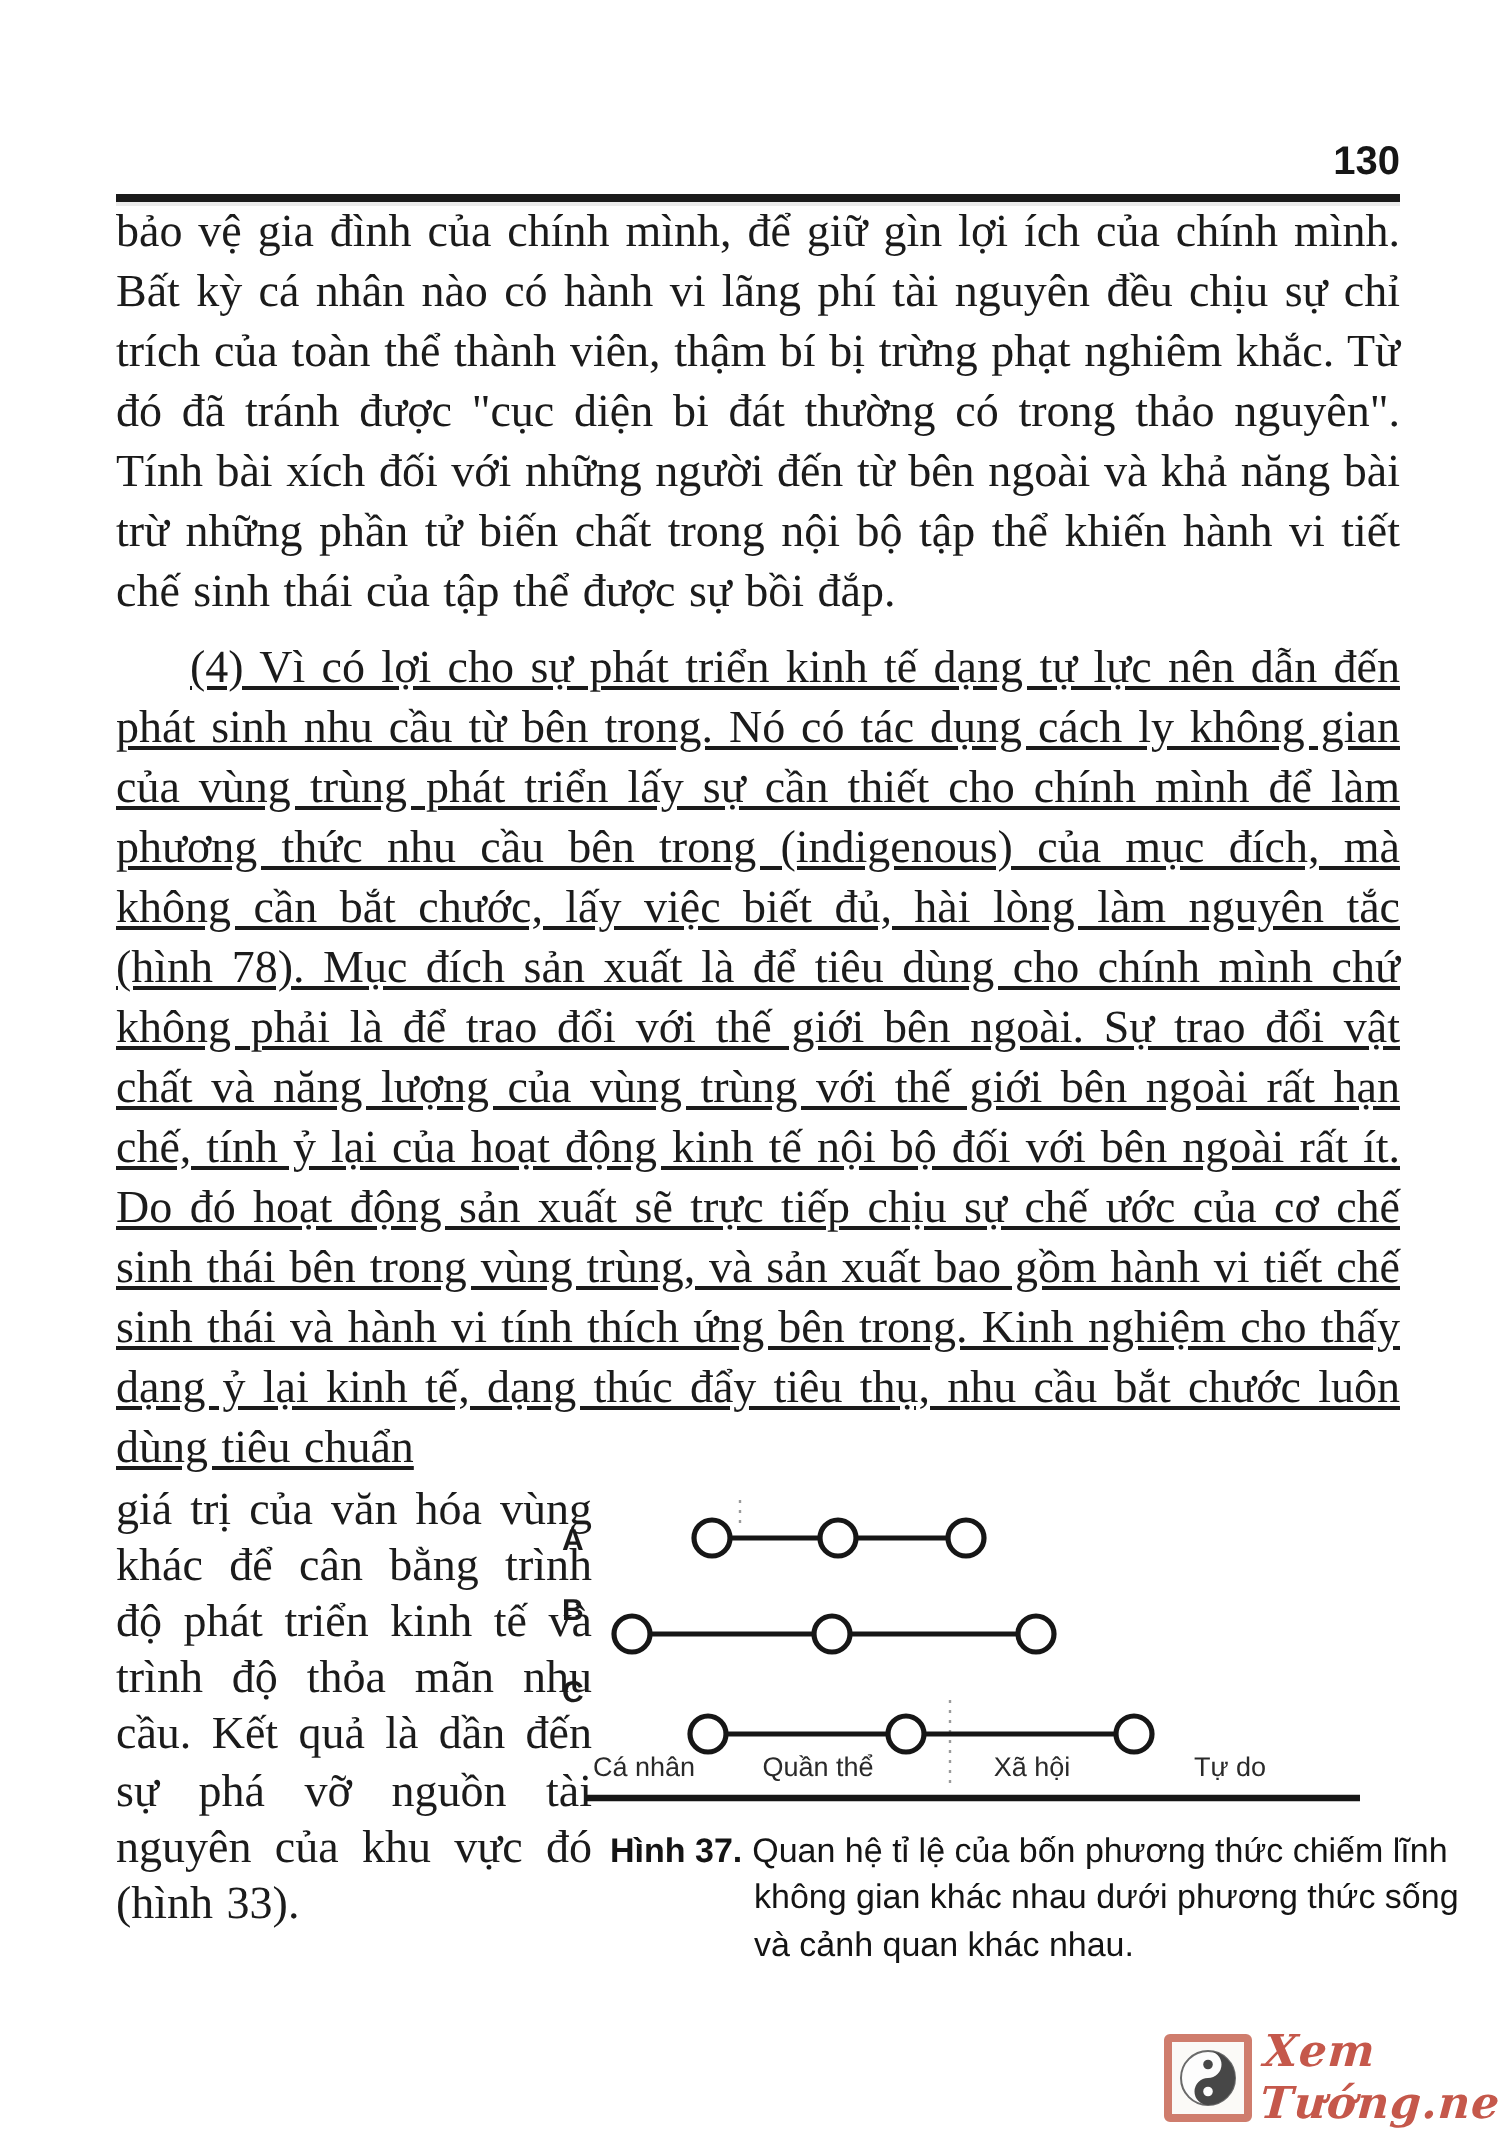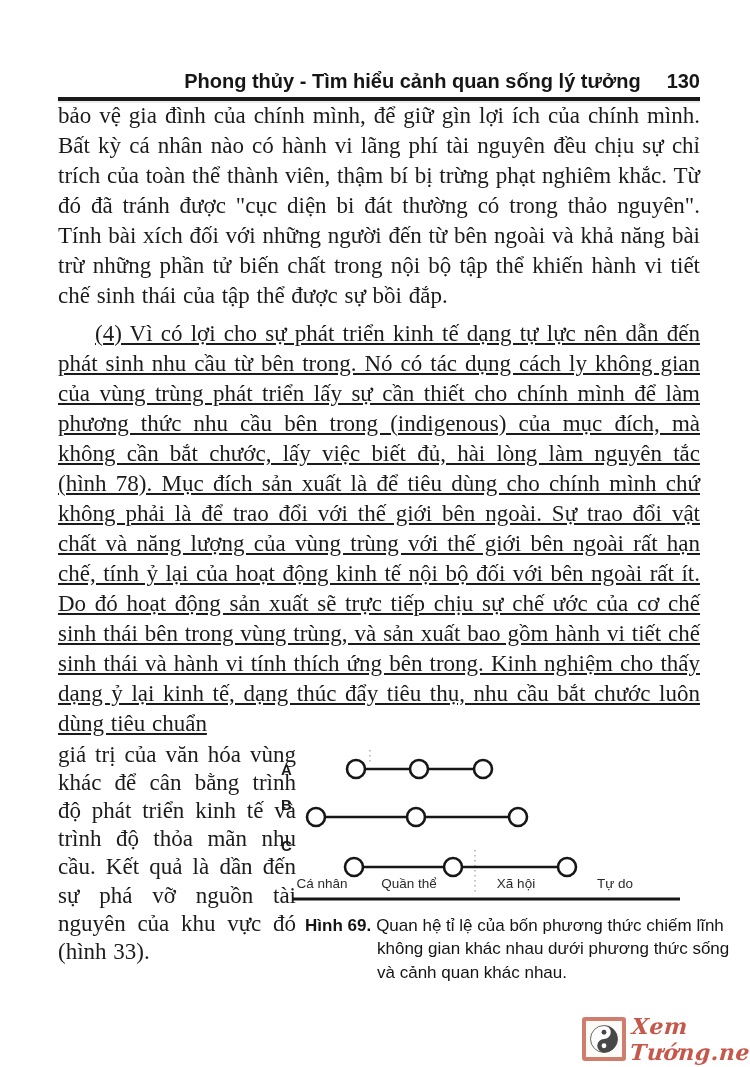--- a/index.html
+++ b/index.html
@@ -62,21 +62,20 @@
     transform:skewX(-4deg);
   }
 </style>
 </head>
 <body>
 
 <div class="page">
   <div class="content">
 
     <div class="header">
-      <span>Phong thủy - Tìm hiểu cảnh quan sống lý tưởng</span>
       <span>130</span>
     </div>
     <div class="header-rule"></div>
 
     <p class="para p1">bảo vệ gia đình của chính mình, để giữ gìn lợi ích của chính mình. Bất kỳ cá nhân nào có hành vi lãng phí tài nguyên đều chịu sự chỉ trích của toàn thể thành viên, thậm bí bị trừng phạt nghiêm khắc. Từ đó đã tránh được "cục diện bi đát thường có trong thảo nguyên". Tính bài xích đối với những người đến từ bên ngoài và khả năng bài trừ những phần tử biến chất trong nội bộ tập thể khiến hành vi tiết chế sinh thái của tập thể được sự bồi đắp.</p>
     <p class="para p2">(4) Vì có lợi cho sự phát triển kinh tế dạng tự lực nên dẫn đến phát sinh nhu cầu từ bên trong. Nó có tác dụng cách ly không gian của vùng trùng phát triển lấy sự cần thiết cho chính mình để làm phương thức nhu cầu bên trong (indigenous) của mục đích, mà không cần bắt chước, lấy việc biết đủ, hài lòng làm nguyên tắc (hình 78). Mục đích sản xuất là để tiêu dùng cho chính mình chứ không phải là để trao đổi với thế giới bên ngoài. Sự trao đổi vật chất và năng lượng của vùng trùng với thế giới bên ngoài rất hạn chế, tính ỷ lại của hoạt động kinh tế nội bộ đối với bên ngoài rất ít. Do đó hoạt động sản xuất sẽ trực tiếp chịu sự chế ước của cơ chế sinh thái bên trong vùng trùng, và sản xuất bao gồm hành vi tiết chế sinh thái và hành vi tính thích ứng bên trong. Kinh nghiệm cho thấy dạng ỷ lại kinh tế, dạng thúc đẩy tiêu thụ, nhu cầu bắt chước luôn dùng tiêu chuẩn</p>
 
     <div class="bottom">
       <p class="leftcol">giá trị của văn hóa vùng khác để cân bằng trình độ phát triển kinh tế và trình độ thỏa mãn nhu cầu. Kết quả là dần đến sự phá vỡ nguồn tài nguyên của khu vực đó (hình 33).</p>
 
@@ -99,21 +98,21 @@
             <circle cx="84" cy="120" r="9" fill="#fff" stroke="#161616" stroke-width="2.6"></circle>
             <circle cx="183" cy="120" r="9" fill="#fff" stroke="#161616" stroke-width="2.6"></circle>
             <circle cx="297" cy="120" r="9" fill="#fff" stroke="#161616" stroke-width="2.6"></circle>
             <text x="52" y="141" class="axis-label" text-anchor="middle">Cá nhân</text>
             <text x="139" y="141" class="axis-label" text-anchor="middle">Quần thể</text>
             <text x="246" y="141" class="axis-label" text-anchor="middle">Xã hội</text>
             <text x="345" y="141" class="axis-label" text-anchor="middle">Tự do</text>
             <line x1="23" x2="410" y1="152" y2="152" stroke="#161616" stroke-width="3.2"></line>
           </svg>
         <div class="caption">
-          <span class="cap-label">Hình 69.</span><span>Quan hệ tỉ lệ của bốn phương thức chiếm lĩnh không gian khác nhau dưới phương thức sống và cảnh quan khác nhau.</span>
+          <span class="cap-label">Hình 37.</span><span>Quan hệ tỉ lệ của bốn phương thức chiếm lĩnh không gian khác nhau dưới phương thức sống và cảnh quan khác nhau.</span>
         </div>
       </div>
     </div>
   </div>
 
   <div class="watermark">
     <span class="badge">
       <svg viewBox="0 0 34 34" width="34" height="34">
         <circle cx="17" cy="17" r="13.5" fill="#fdfdfd" stroke="#6a6a6a" stroke-width="1"></circle>
         <path d="M17 3.5 a13.5 13.5 0 0 1 0 27 a6.75 6.75 0 0 1 0 -13.5 a6.75 6.75 0 0 0 0 -13.5 z" fill="#474747"></path>

